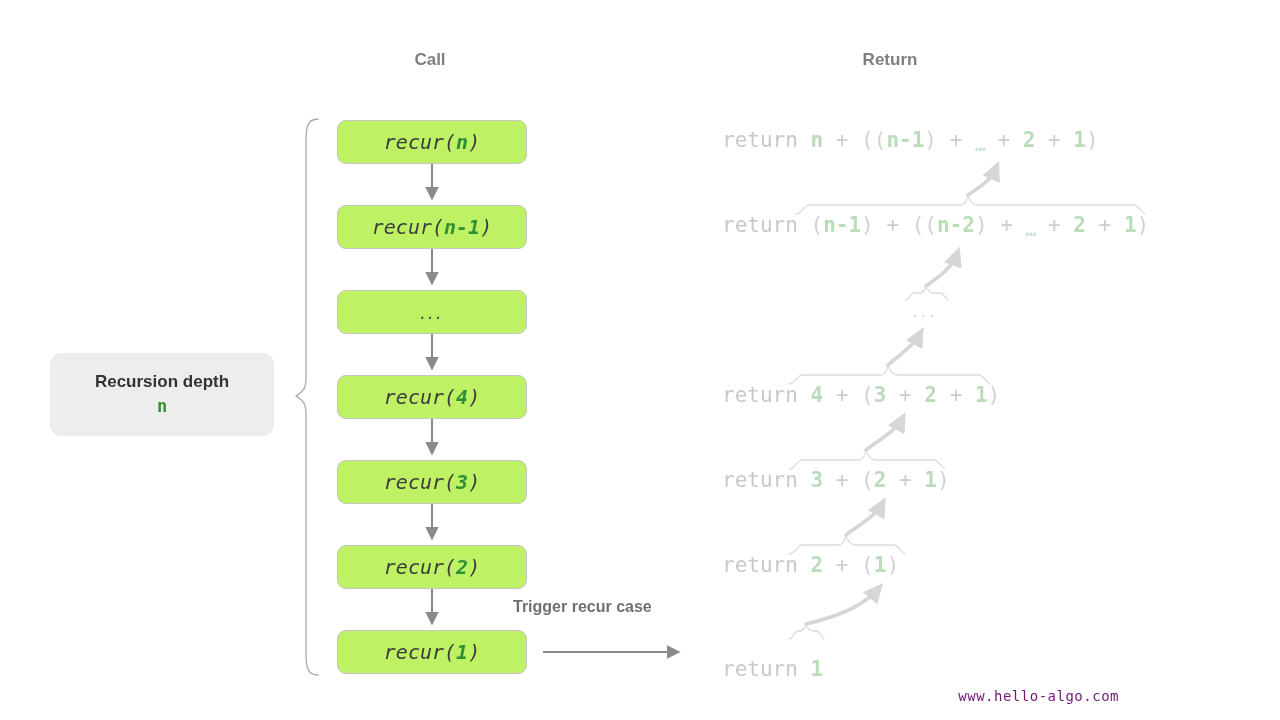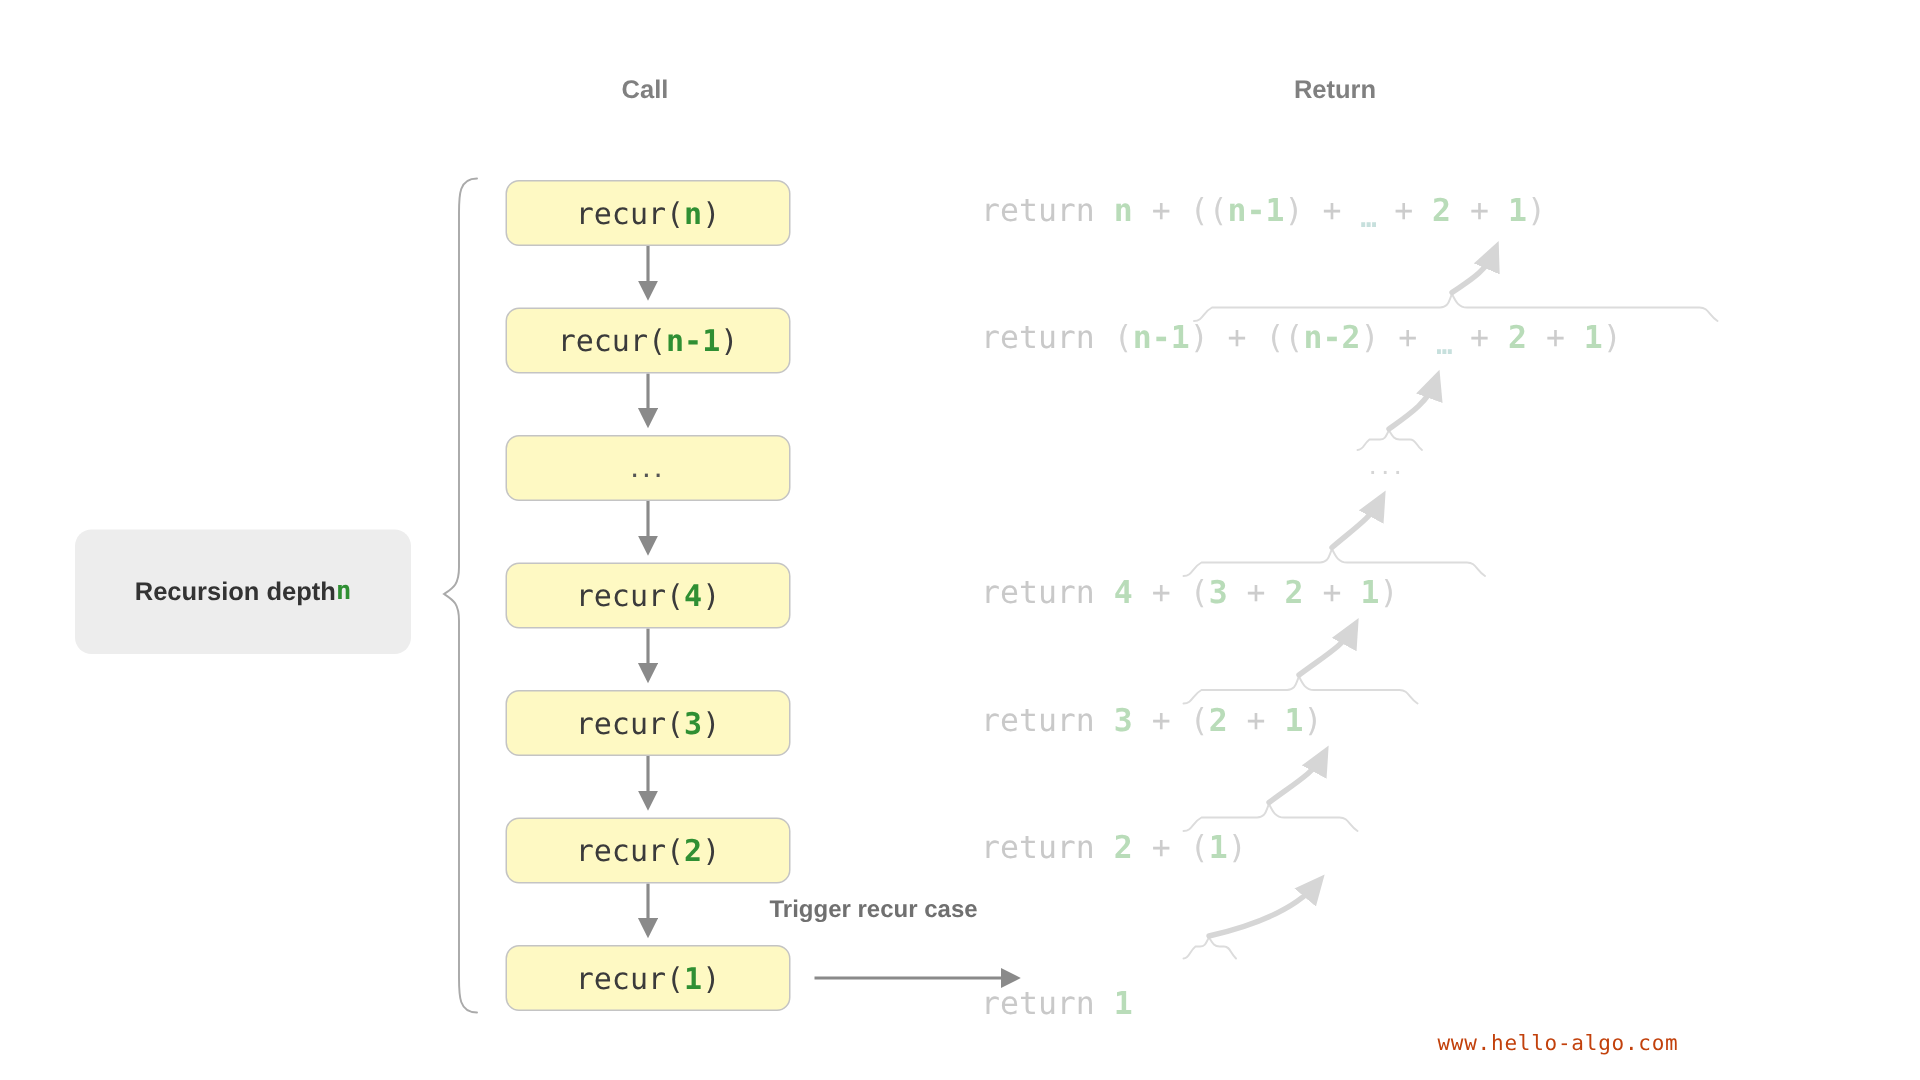--- a/index.html
+++ b/index.html
@@ -34,51 +34,52 @@
   #heading-call  { left: 430px; top: 50px; }
   #heading-return{ left: 890px; top: 50px; }
 
   
   .call-box {
     position: absolute;
     left: 337px;
     width: 190px;
     height: 44px;
     box-sizing: border-box;
-    background: #fef9c3;
+    background: #bef264;
     border: 1.6px solid #c4c4c4;
     border-radius: 9px;
     display: flex;
     align-items: center;
     justify-content: center;
     font-family: "DejaVu Sans Mono", monospace;
     font-size: 20px;
     color: #3b3b3b;
     letter-spacing: 0px;
+    font-style: italic;
   }
   .call-box .arg { color: #2f8f33; font-weight: bold; }
   .call-box.dots {
     color: #555;
     font-family: "Liberation Sans", sans-serif;
     font-size: 21px;
     letter-spacing: 2px;
   }
 
   
   #depth-box {
     position: absolute;
     left: 50px;
     top: 353px;
     width: 224px;
     height: 83px;
     box-sizing: border-box;
     background: #ededed;
     border-radius: 11px;
     display: flex;
-    flex-direction: row;
+    flex-direction: column;
     align-items: center;
     justify-content: center;
   }
   #depth-title {
     font-family: "Liberation Sans", sans-serif;
     font-size: 17px;
     font-weight: bold;
     color: #333333;
     line-height: 1.4;
   }
@@ -86,21 +87,21 @@
     font-family: "DejaVu Sans Mono", monospace;
     font-size: 17px;
     font-weight: bold;
     color: #2f8f33;
     line-height: 1.5;
   }
 
   
   .ret-line {
     position: absolute;
-    left: 654px;
+    left: 722px;
     font-family: "DejaVu Sans Mono", monospace;
     font-size: 21px;
     white-space: pre;
     color: #c9c9c9;
     letter-spacing: 0px;
   }
   .ret-line .kw   { color: #c9c9c9; }
   .ret-line .num  { color: #b9dcb9; font-weight: bold; }
   .ret-line .op   { color: #cccccc; }
   .ret-line .par  { color: #d2d2d2; }
@@ -131,21 +132,21 @@
     white-space: nowrap;
   }
 
   
   #watermark {
     position: absolute;
     right: 24px;
     bottom: 16px;
     font-family: "DejaVu Sans Mono", monospace;
     font-size: 14px;
-    color: #c2410c;
+    color: #701a75;
     letter-spacing: 0.5px;
   }
 
   
   #overlay {
     position: absolute;
     left: 0; top: 0;
     width: 1280px; height: 720px;
     pointer-events: none;
   }

